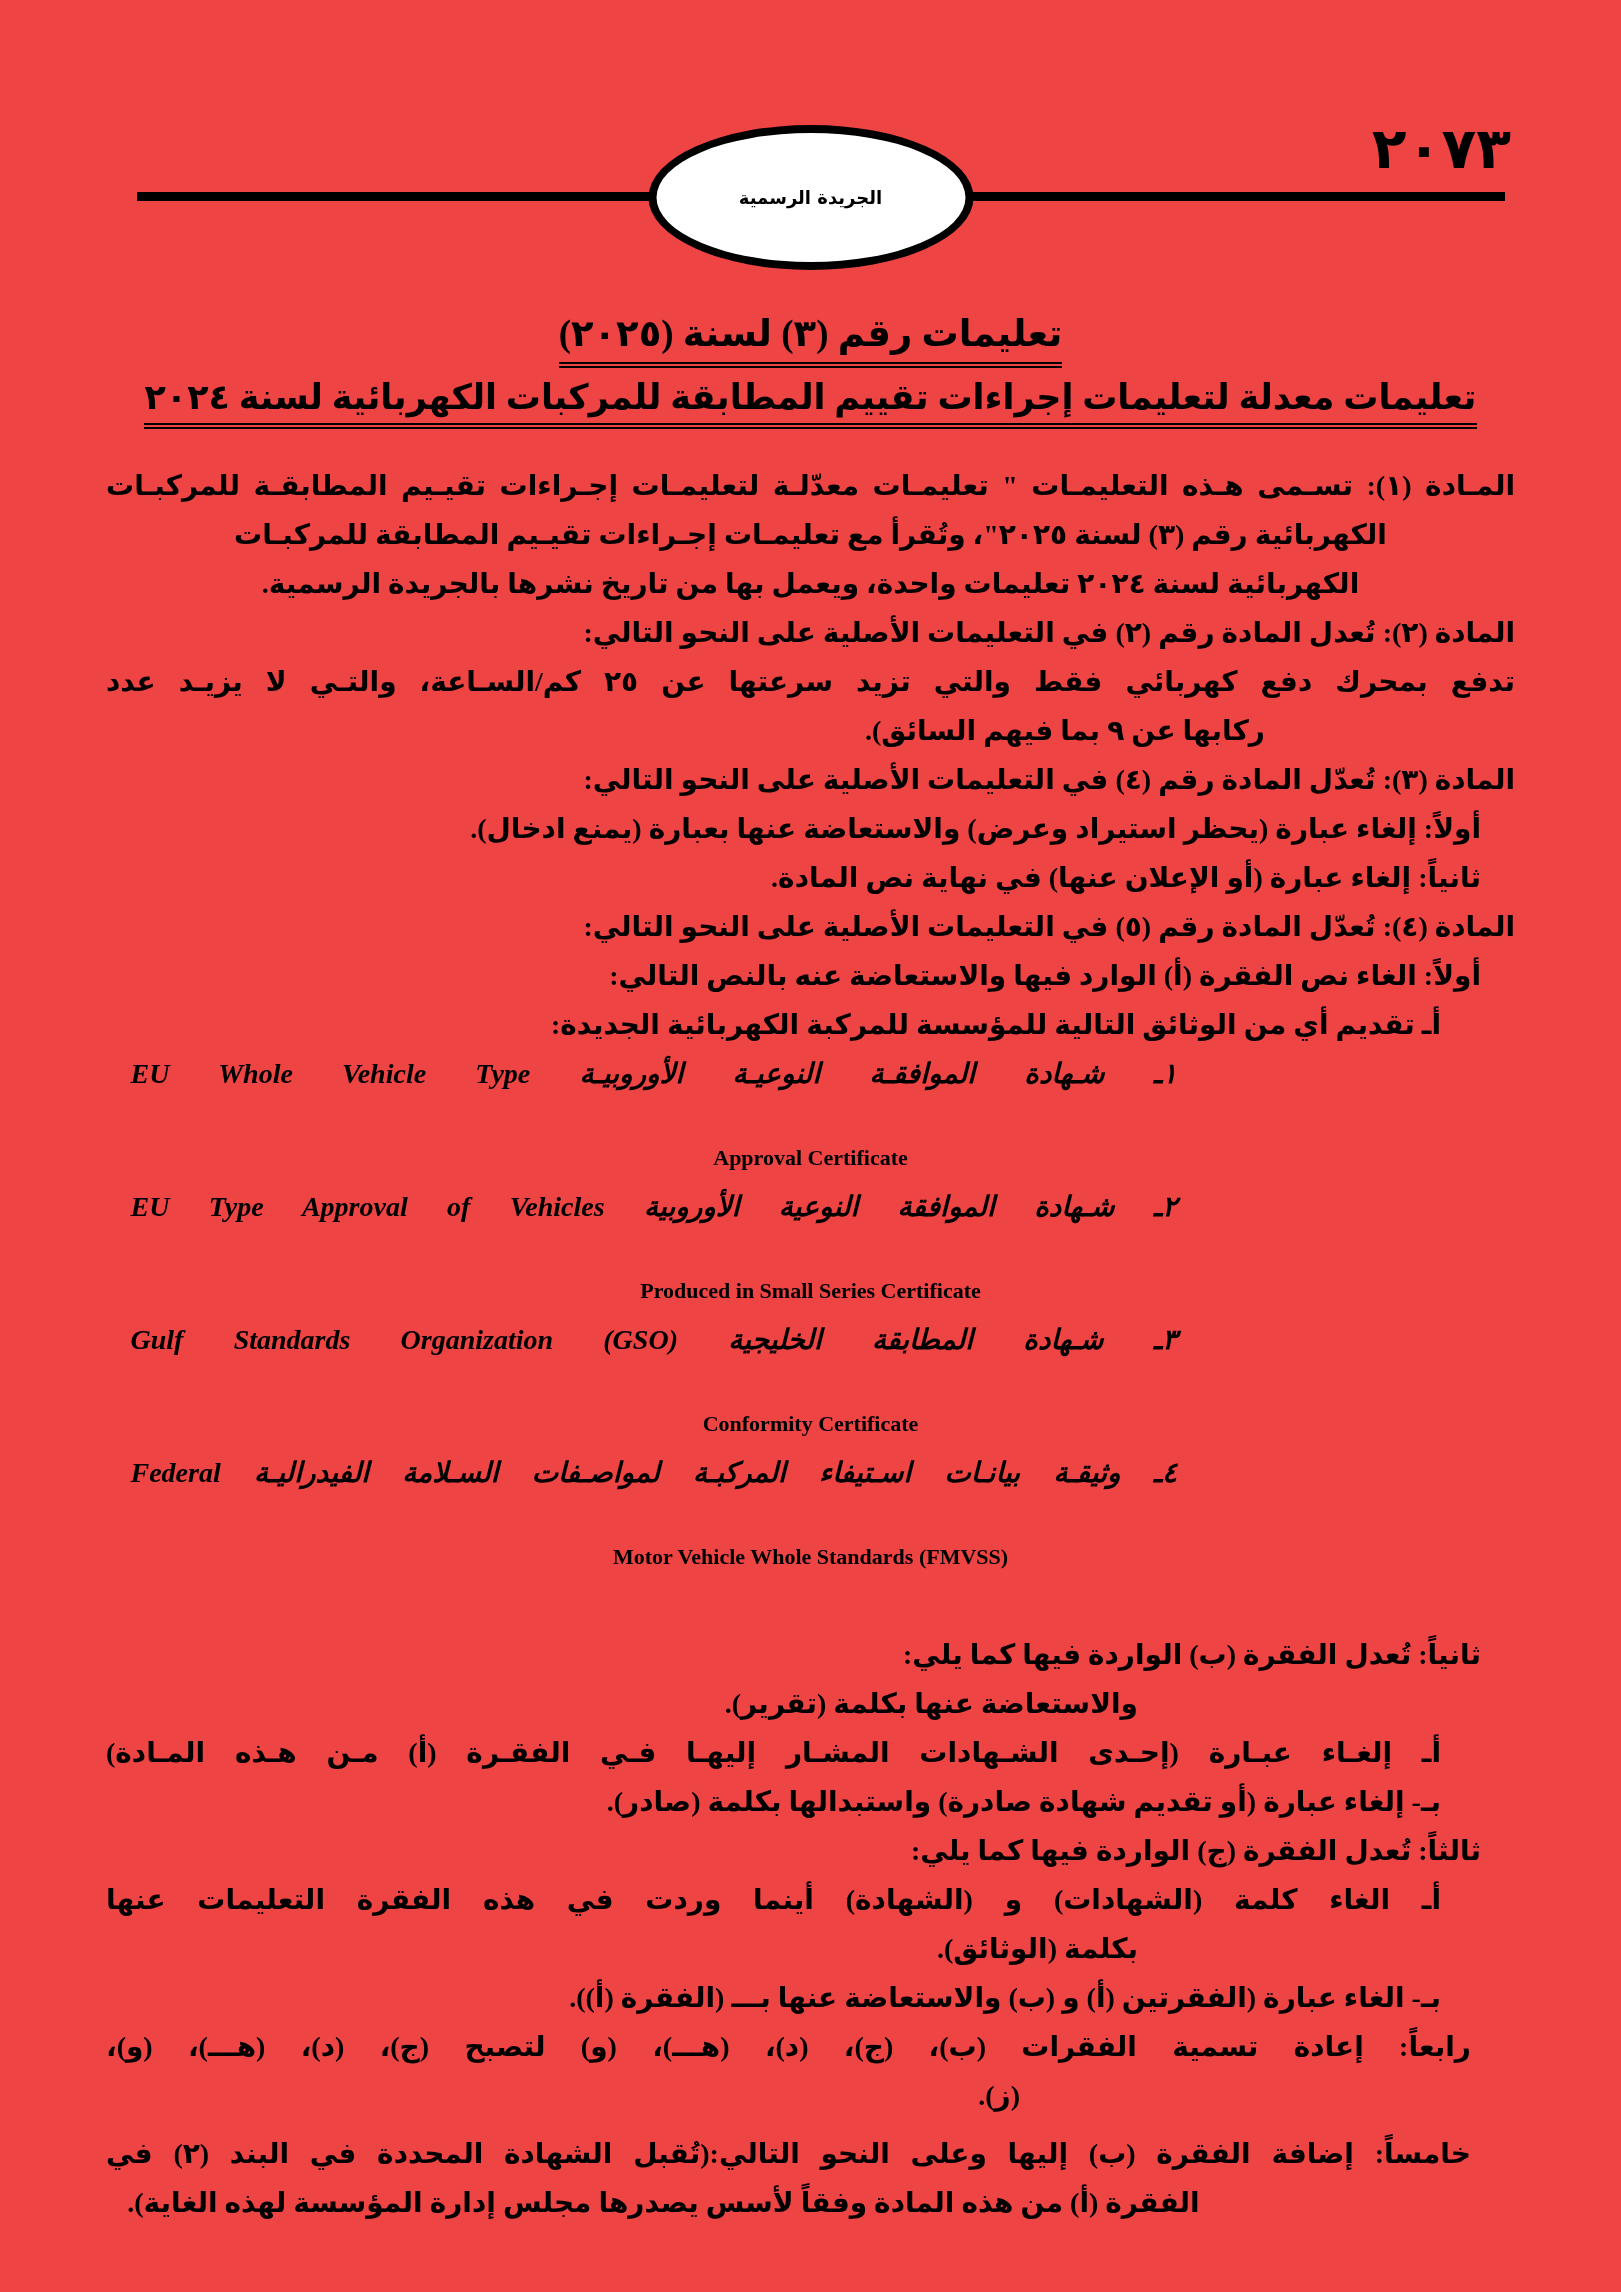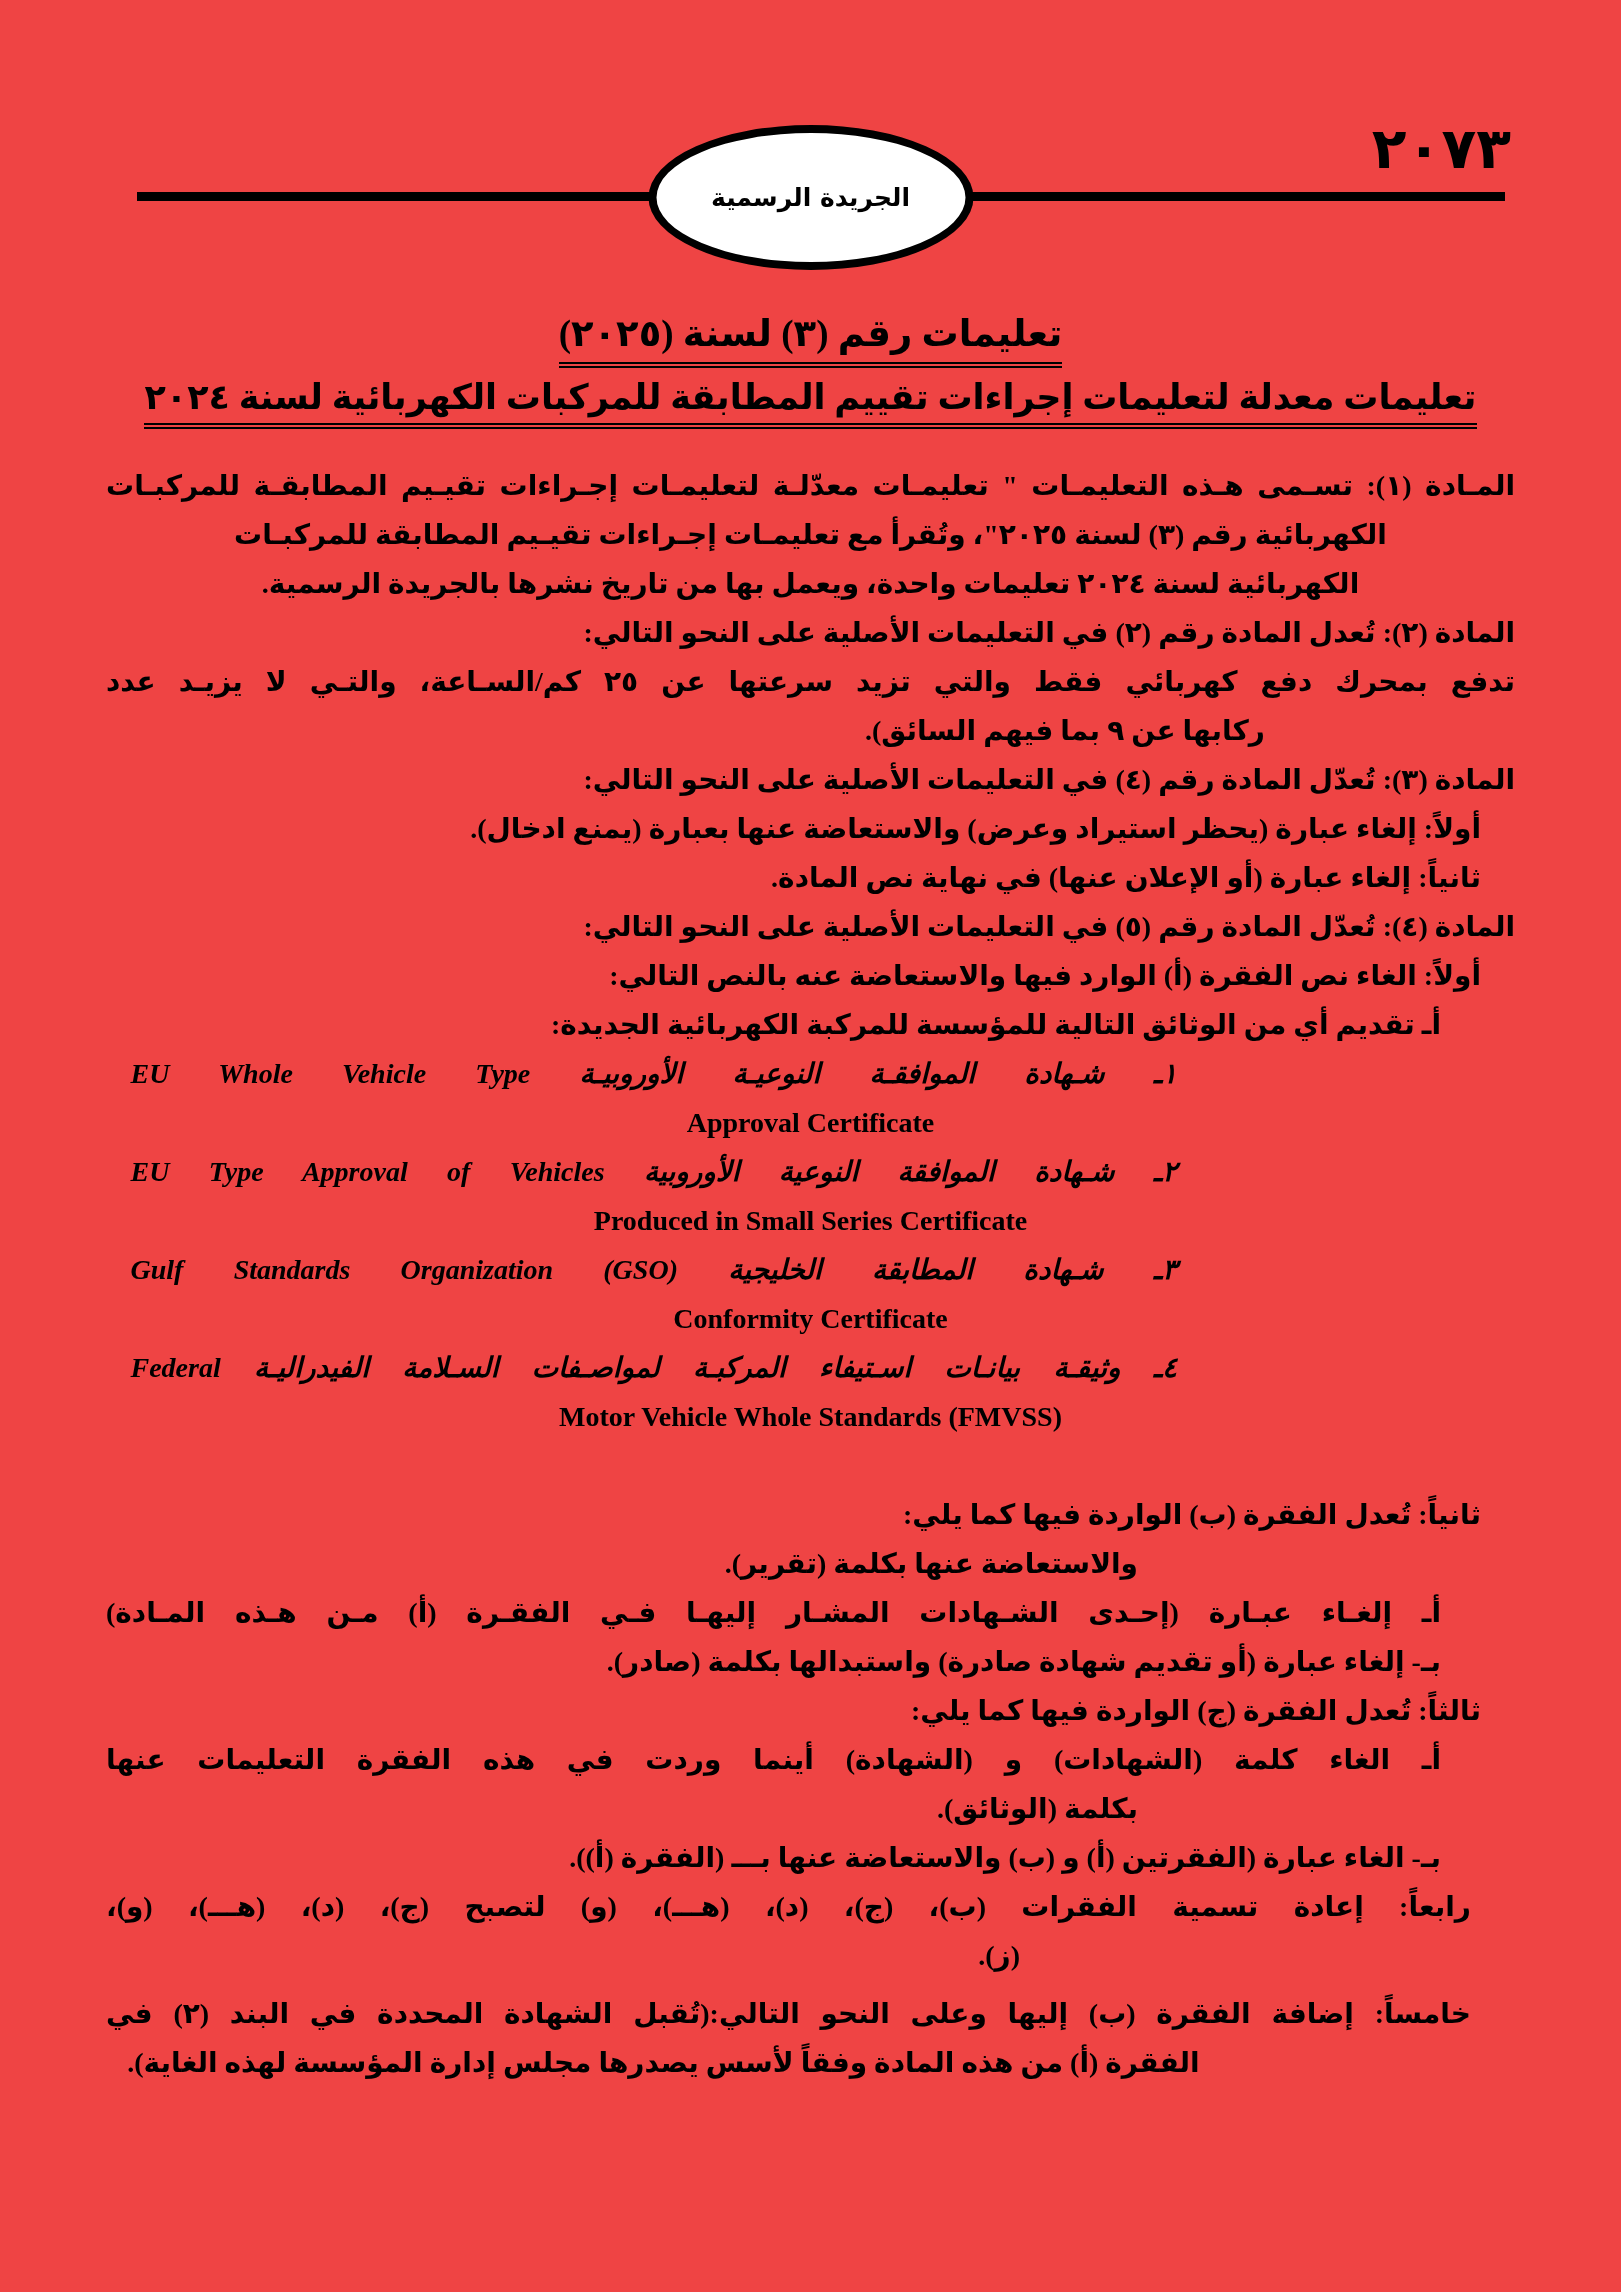--- a/index.html
+++ b/index.html
@@ -24,21 +24,21 @@
     height:8.8px; background:#000;
   }
   .gazette-oval {
     position:absolute; top:125px; left:50%; transform:translateX(-50%);
     width:325px; height:145px;
     background:#fff; border:8.8px solid #000; border-radius:50%;
     display:flex; align-items:center; justify-content:center;
     z-index:2;
   }
   .gazette-oval span {
-    font-size:25px; font-weight:bold;
+    font-size:18px; font-weight:bold;
     font-family:"DejaVu Sans","Liberation Serif",sans-serif;
     text-align:right;
   }
   
   .titles { padding-top:312px; text-align:center; }
   .t1 { margin-bottom:21.6px; }
   .t1 span {
     font-size:37px; font-weight:bold;
     border-bottom:6.9px double #000; padding-bottom:7.8px;
   }
@@ -50,21 +50,21 @@
   .doc-body {
     direction:rtl;
     margin:43px 106px 0 106px;
     font-weight:bold;
   }
   .line {
     font-size:28px; line-height:49px;
     white-space:normal;
     text-align:right;
   }
-  .line.en { direction:ltr; font-size:28px; }
+  .line.en { direction:ltr; font-size:22px;margin-top:35px; }
   
   .j  { text-align:justify; text-align-last:justify; }
   .j1 { text-align:justify; text-align-last:justify; margin-right:44px; }
   .j2 { text-align:justify; text-align-last:justify; margin-right:74px; }
   .j3 { text-align:justify; text-align-last:justify; margin-right:338px; margin-left:24.5px;font-style:italic; }
   .r  { text-align:right; }
   .r1 { text-align:right; margin-right:34px; }
   .ra { text-align:right; margin-right:74px; }
   .r2 { text-align:right; margin-right:250px; }
   .r3 { text-align:right; margin-right:377px; }

